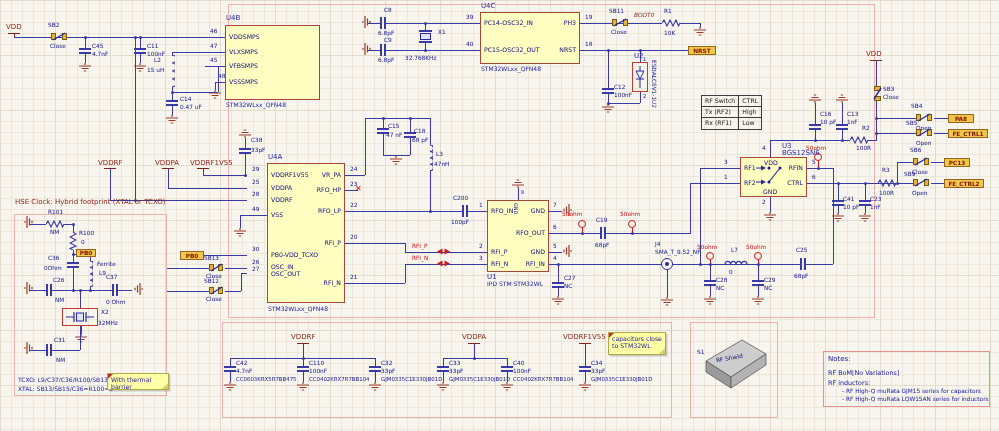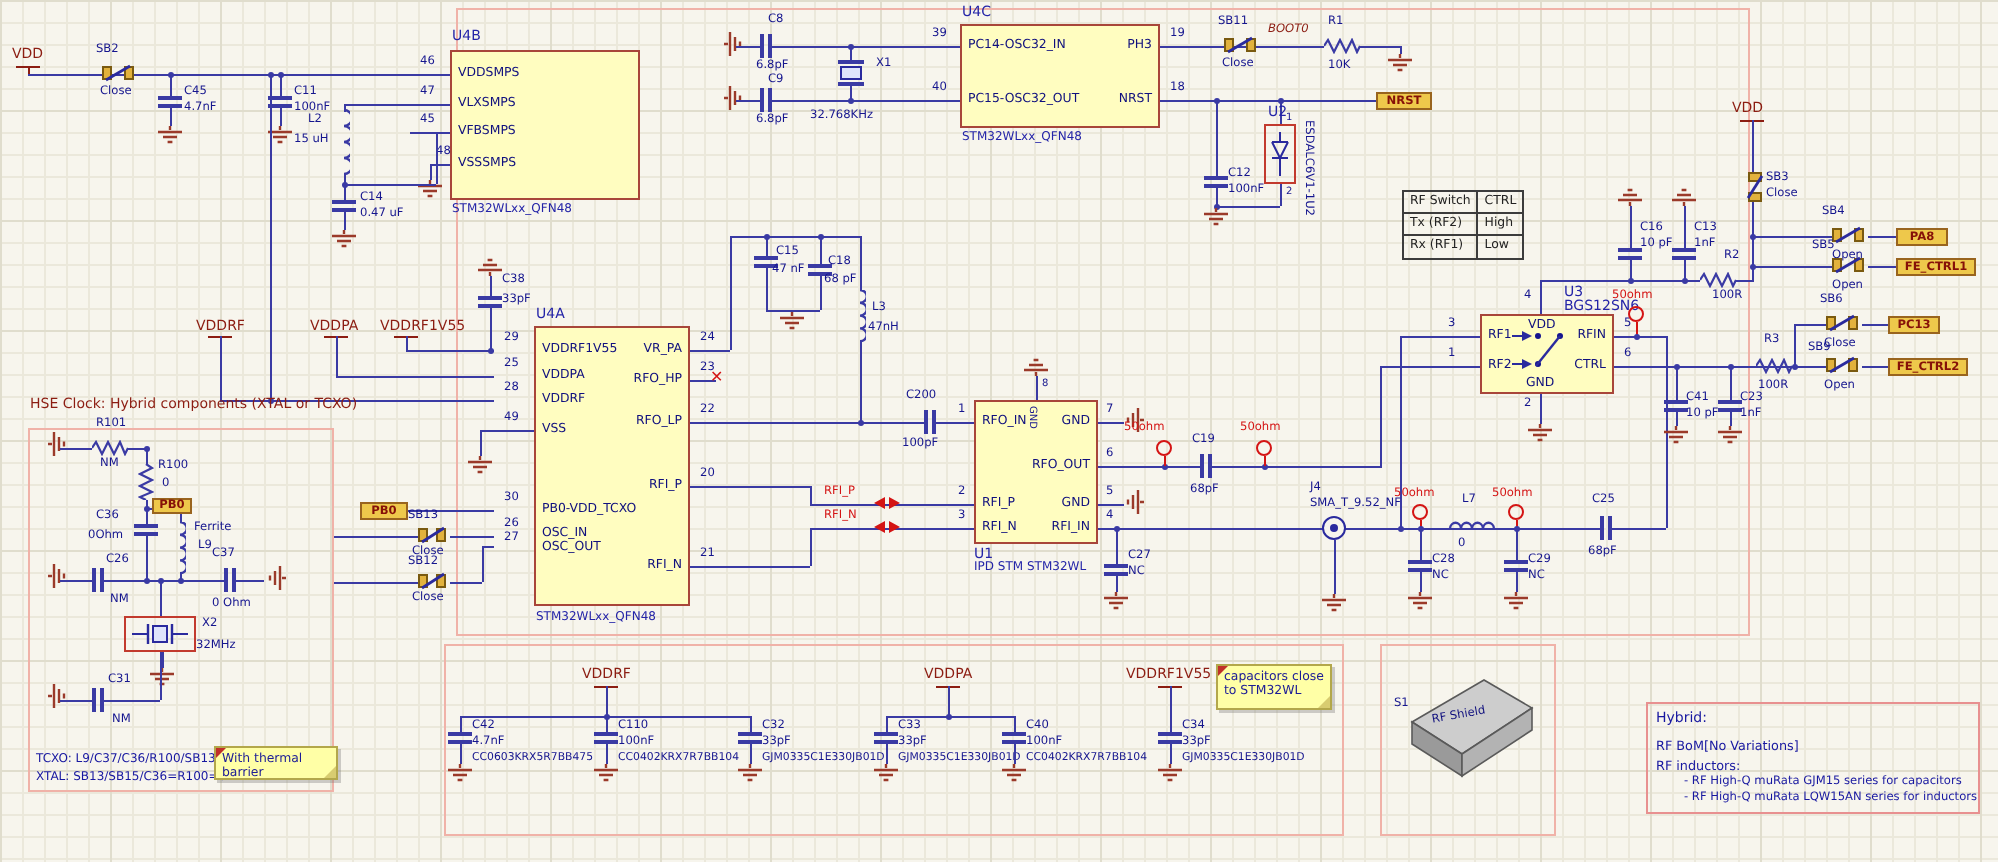--- a/index.html
+++ b/index.html
@@ -627,21 +627,21 @@
     </svg>
   <span class="pn" style="left:764px;top:278px">C29</span>
   <span class="pn" style="left:764px;top:286px">NC</span>
 
   <div class="cp" style="left:800px;top:258px;width:1.5px;height:12px"></div>
   <div class="cp" style="left:804px;top:258px;width:1.5px;height:12px"></div>
   <div class="wh" style="left:806px;top:264px;width:27px"></div>
   <span class="pn" style="left:796px;top:248px">C25</span>
   <span class="pn" style="left:794px;top:274px">68pF</span>
 
-  <span class="t mar" style="left:15px;top:199px">HSE Clock: Hybrid components (XTAL or TCXO)</span>
+  <span class="t mar" style="left:15px;top:199px">HSE Clock: Hybrid footprint (XTAL or TCXO)</span>
   <svg class="sym" style="left:22px;top:217px;transform:rotate(-90deg)" width="14" height="10">
       <path d="M7,0 V2 M1,3 H13 M3.5,5.5 H10.5 M5.8,8 H8.2" stroke="#9b3a2a" stroke-width="1.2" fill="none"></path>
     </svg>
   <div class="wh" style="left:30px;top:224px;width:16px"></div>
   <svg class="sym" style="left:46px;top:220px" width="18" height="8">
       <polyline points="0,4 2,1 5,7 8,1 11,7 14,1 16.5,7 18,4" fill="none" stroke="#3a3aa4" stroke-width="1.1"></polyline>
     </svg>
   <span class="pn" style="left:48px;top:210px">R101</span>
   <span class="pn" style="left:50px;top:230px">NM</span>
   <div class="wh" style="left:64px;top:224px;width:9px"></div>
@@ -802,19 +802,19 @@
   <div class="sticky" style="left:608px;top:332px;width:58px;height:23px;white-space:normal">capacitors close to STM32WL</div>
 
   <span class="pn" style="left:697px;top:350px">S1</span>
   <svg class="sym" style="left:698px;top:333px" width="74" height="66">
     <polygon points="8,28 44,7 68,21 33,44" fill="#cdcdcd" stroke="#5a5a5a" stroke-width="0.8"></polygon>
     <polygon points="8,28 33,44 33,55 8,39" fill="#9a9a9a" stroke="#5a5a5a" stroke-width="0.8"></polygon>
     <polygon points="33,44 68,21 68,32 33,55" fill="#b3b3b3" stroke="#5a5a5a" stroke-width="0.8"></polygon>
   </svg>
   <span class="pn" style="left:716px;top:356px;transform:rotate(-10deg);color:#10107e">RF Shield</span>
 
-  <span class="ntxt" style="left:828px;top:355px;font-size:7px">Hybrid:</span>
+  <span class="ntxt" style="left:828px;top:355px;font-size:7px">Notes:</span>
   <span class="ntxt" style="left:828px;top:369px">RF BoM[No Variations]</span>
   <span class="ntxt" style="left:828px;top:379px">RF inductors:</span>
   <span class="ntxt" style="left:842px;top:388px;font-size:5.8px">- RF High-Q muRata GJM15 series for capacitors</span>
   <span class="ntxt" style="left:842px;top:396px;font-size:5.8px">- RF High-Q muRata LQW15AN series for inductors</span>
 
 </div>
 
 </body></html>

